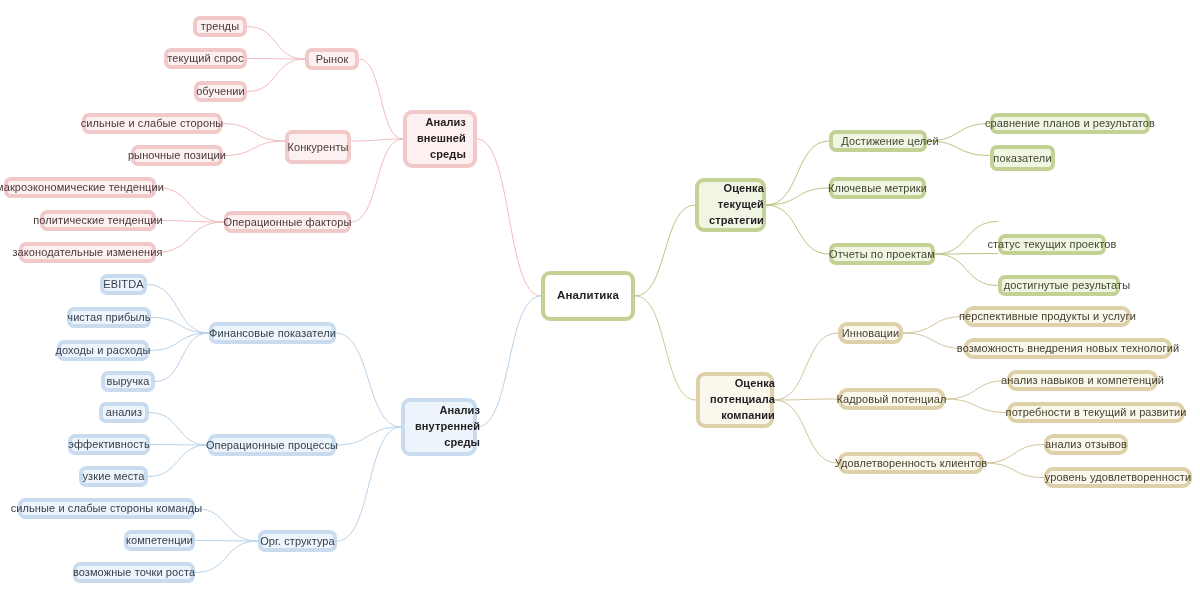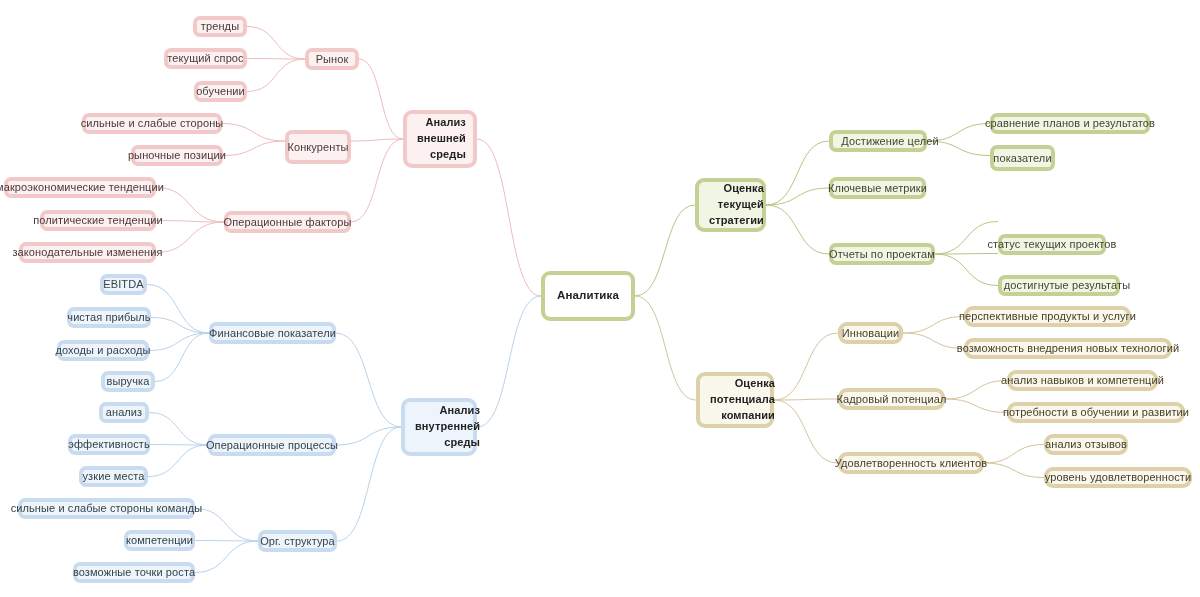--- a/index.html
+++ b/index.html
@@ -145,17 +145,17 @@
     <div class="node c-green" style="left: 829px; top: 177px; width: 97px; height: 22px;">Ключевые метрики</div>
     <div class="node c-green" style="left: 829px; top: 243px; width: 106px; height: 22px;">Отчеты по проектам</div>
     <div class="node c-green" style="left: 998px; top: 196px; width: 108px; height: 21px; margin-top: 38px;">статус текущих проектов</div>
     <div class="node c-green" style="left: 998px; top: 275px; width: 122px; height: 21px; padding-left: 24px;">достигнутые результаты</div>
     <div class="node main c-orange" style="left: 696px; top: 372px; width: 78px; height: 56px;">Оценка потенциала компании</div>
     <div class="node c-orange" style="left: 838px; top: 322px; width: 65px; height: 22px;">Инновации</div>
     <div class="node c-orange" style="left: 964px; top: 306px; width: 167px; height: 21px;">перспективные продукты и услуги</div>
     <div class="node c-orange" style="left: 964px; top: 338px; width: 208px; height: 21px;">возможность внедрения новых технологий</div>
     <div class="node c-orange" style="left: 838px; top: 388px; width: 107px; height: 22px;">Кадровый потенциал</div>
     <div class="node c-orange" style="left: 1007px; top: 370px; width: 151px; height: 21px;">анализ навыков и компетенций</div>
-    <div class="node c-orange" style="left: 1007px; top: 402px; width: 178px; height: 21px;">потребности в обучении и развитии</div>
+    <div class="node c-orange" style="left: 1007px; top: 402px; width: 178px; height: 21px;">потребности в текущий и развитии</div>
     <div class="node c-orange" style="left: 838px; top: 452px; width: 146px; height: 22px;">Удовлетворенность клиентов</div>
     <div class="node c-orange" style="left: 1044px; top: 434px; width: 84px; height: 21px;">анализ отзывов</div>
     <div class="node c-orange" style="left: 1044px; top: 467px; width: 148px; height: 21px;">уровень удовлетворенности</div>
   </div>
 
 </body></html>

